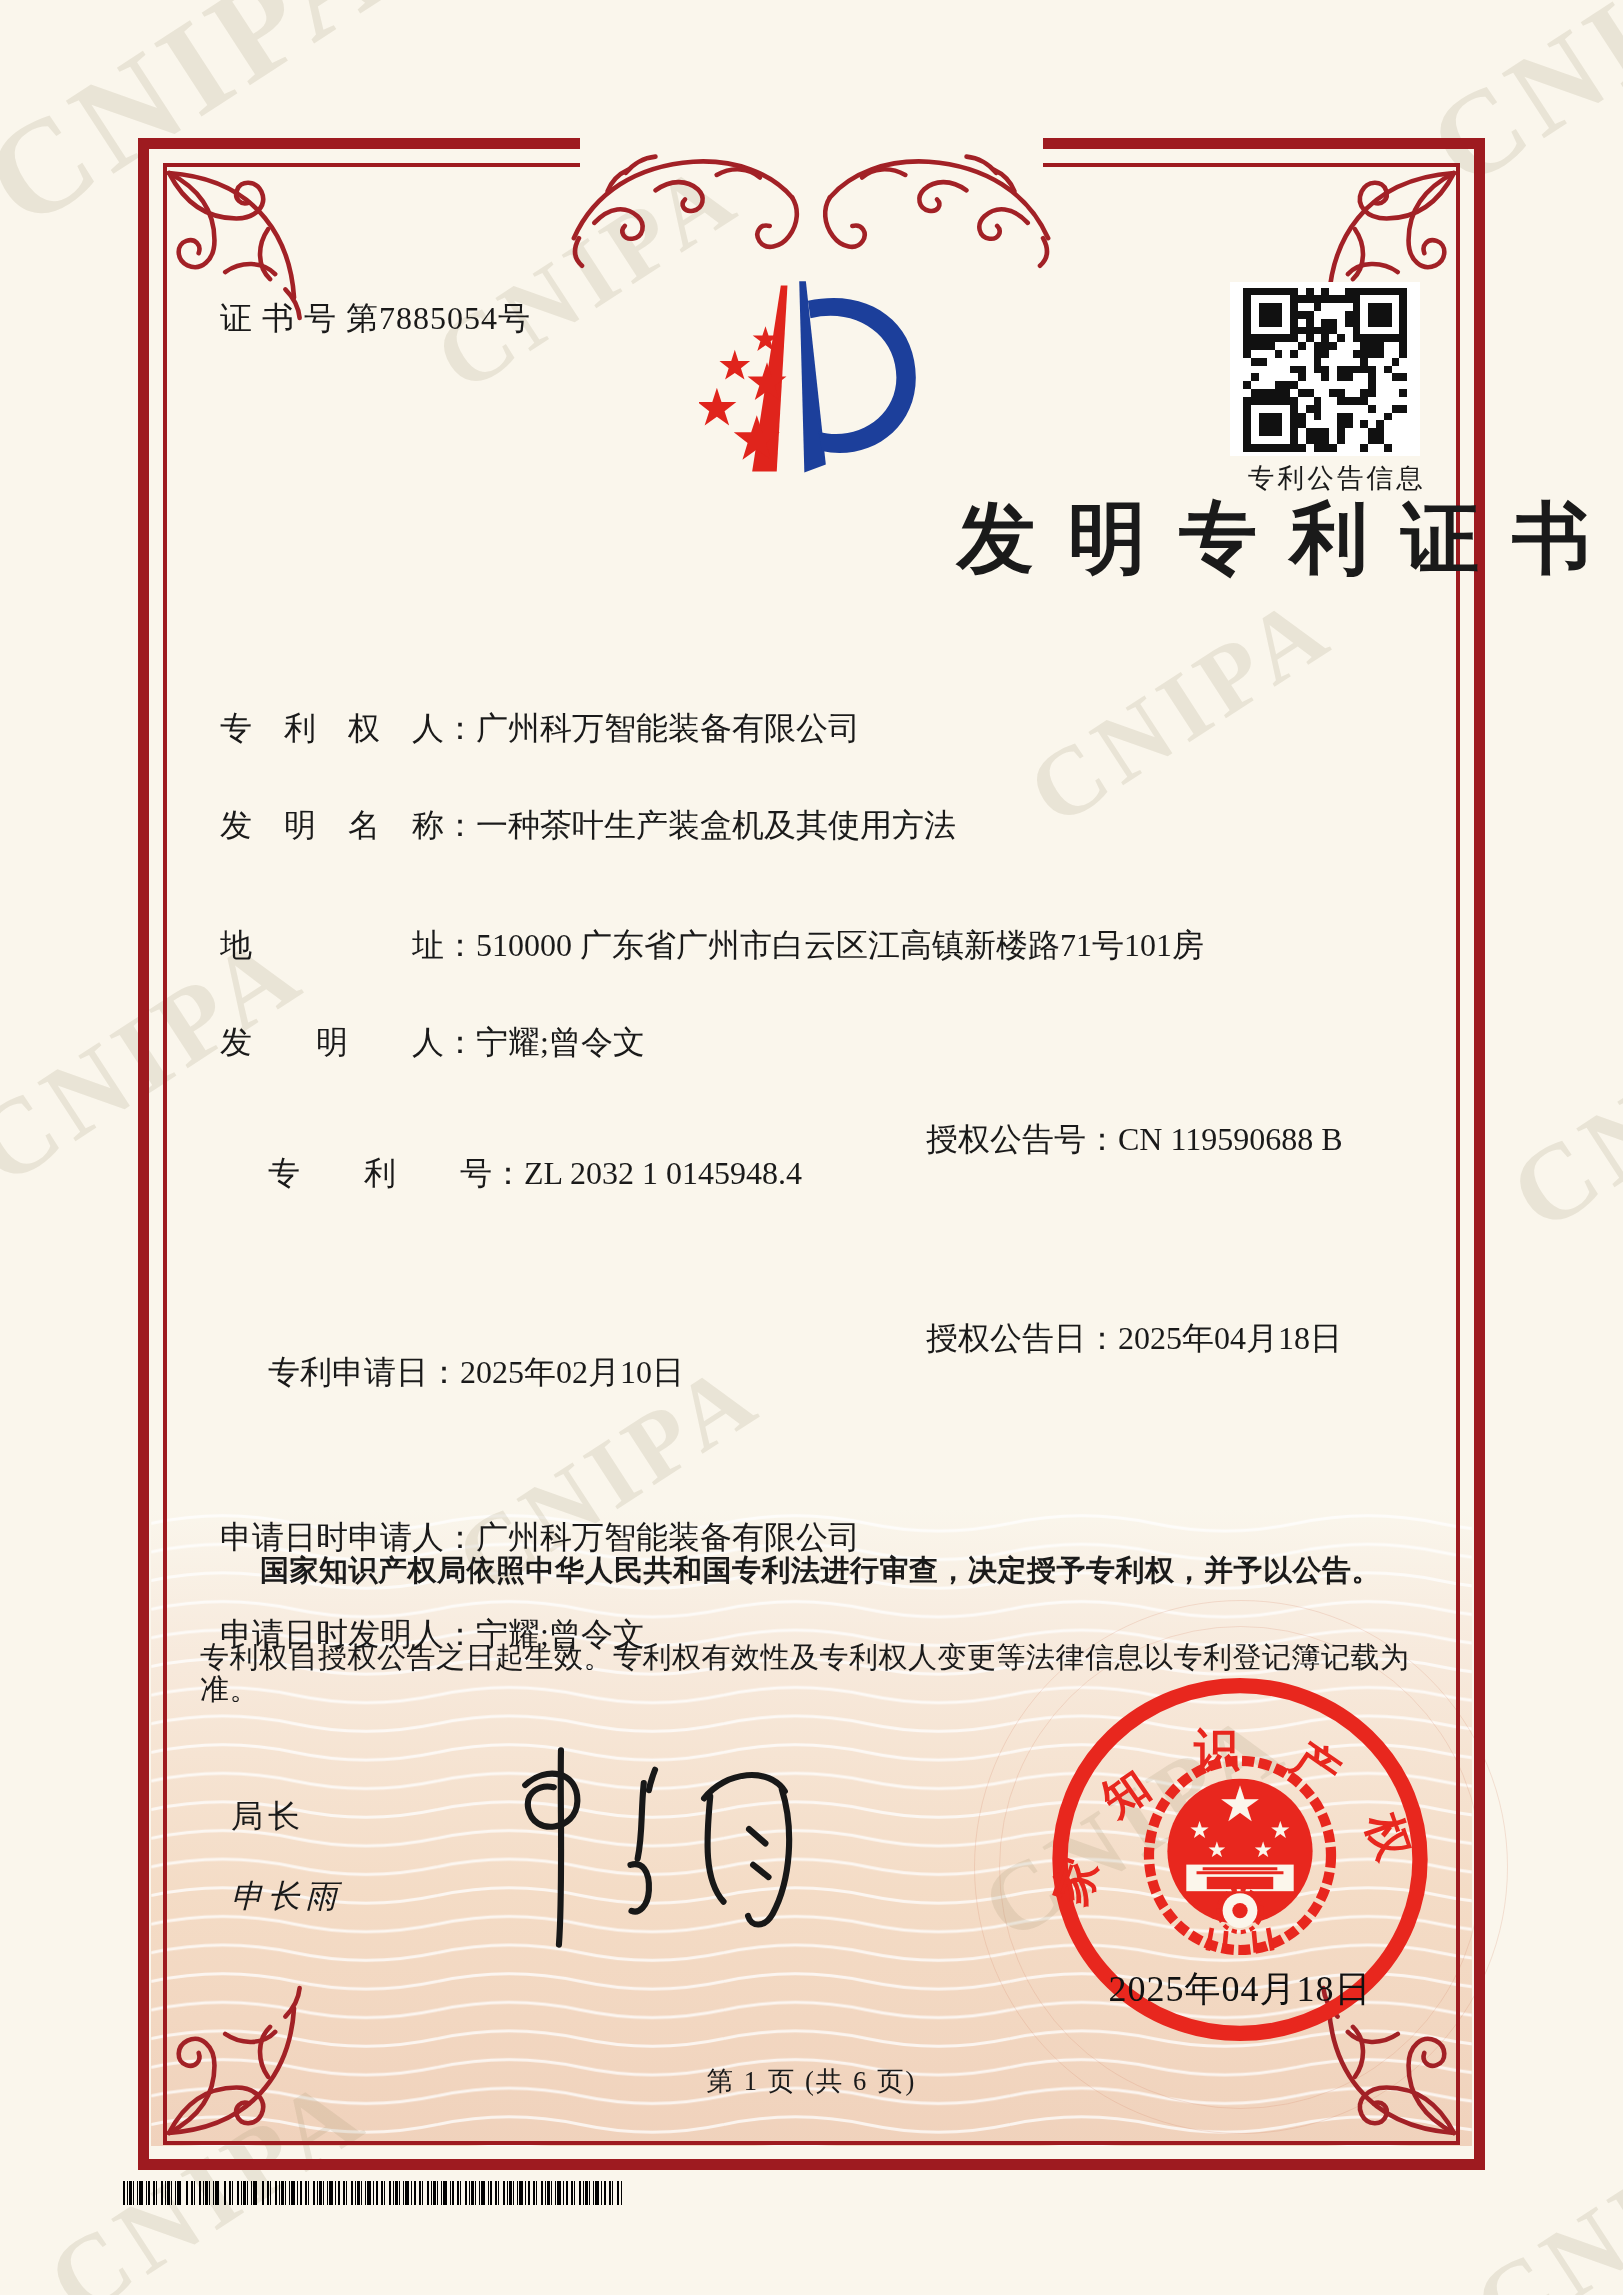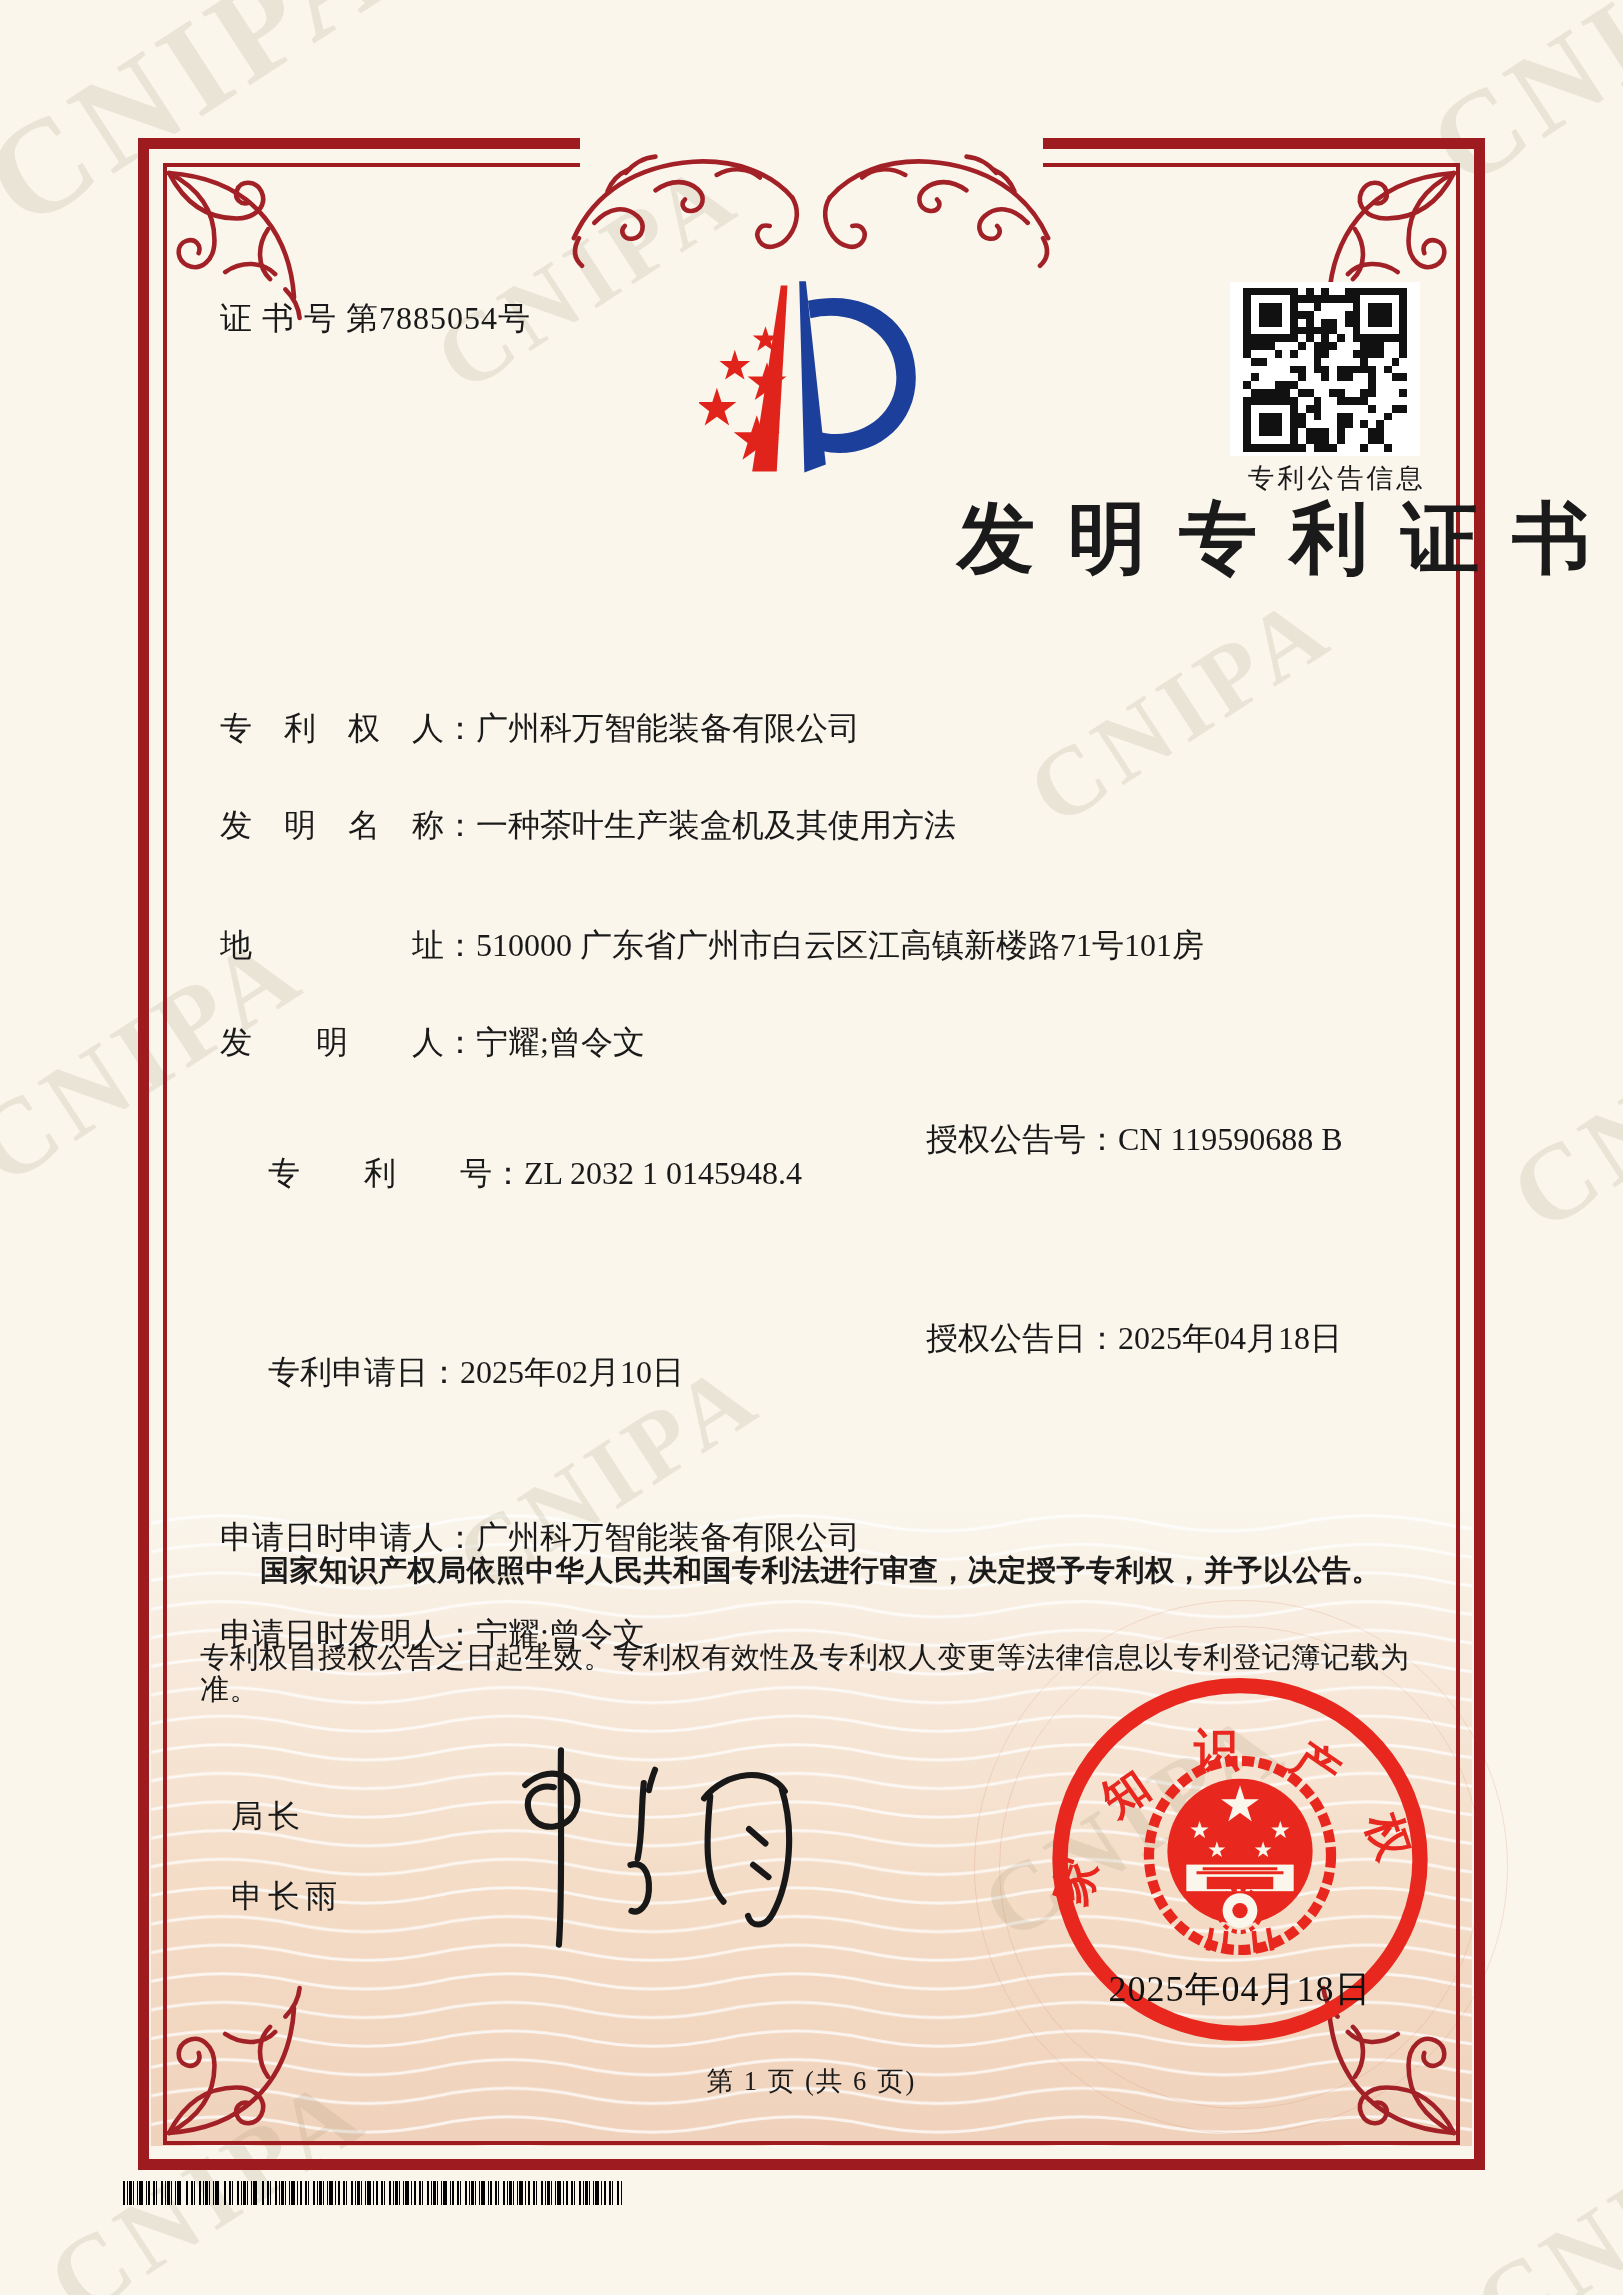--- a/index.html
+++ b/index.html
@@ -50,21 +50,21 @@
   .row{position:relative;line-height:34px;margin-bottom:63px;white-space:pre;}
   .row.gap-big{margin-bottom:86px;}
   .row .right{position:absolute;left:706px;top:0;white-space:pre;}
   .lbl{white-space:pre;}
   
   .statement{position:absolute;z-index:6;left:200px;top:1554px;width:1222px;font-size:29px;letter-spacing:0.5px;}
   .statement .l1{text-indent:60px;margin-bottom:55px;line-height:32px;font-weight:bold;}
   .statement .l2{line-height:32px;}
   
   .signer-title{position:absolute;z-index:7;left:231px;top:1795px;font-size:32px;letter-spacing:5.1px;}
-  .signer-name{position:absolute;z-index:7;left:231px;top:1875px;font-size:32px;letter-spacing:5.1px;}
+  .signer-name{position:absolute;z-index:7;left:231px;top:1875px;font-size:32px;letter-spacing:5.1px;font-style:italic;}
   .signature{position:absolute;z-index:7;left:424px;top:1736px;width:460px;height:225px;}
   
   .seal{position:absolute;z-index:7;left:1038px;top:1666px;width:404px;height:389px;}
   .seal svg{position:absolute;left:0;top:0;width:100%;height:100%;}
   .seal-arc-text{font-size:88px;font-weight:bold;letter-spacing:92px;fill:#E8271E;font-family:"Liberation Serif","DejaVu Serif",serif;}
   .seal-star{fill:#FBF6EB;font-family:"DejaVu Sans","Liberation Sans",sans-serif;}
   .seal-date{position:absolute;z-index:8;left:0;top:299px;width:100%;text-align:center;font-size:36px;color:#111;letter-spacing:1px;}
   
   .page-num{position:absolute;z-index:6;left:0;top:2063px;width:100%;text-align:center;font-size:26.6px;letter-spacing:2px;}
   .barcode{

